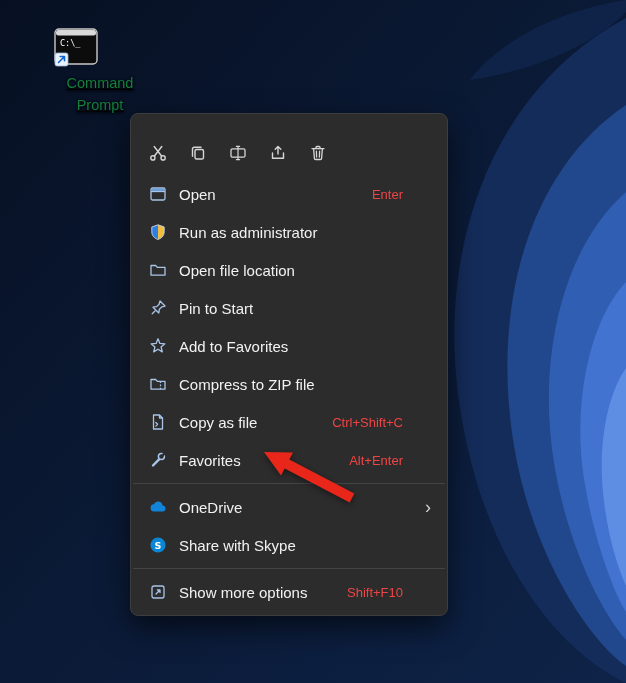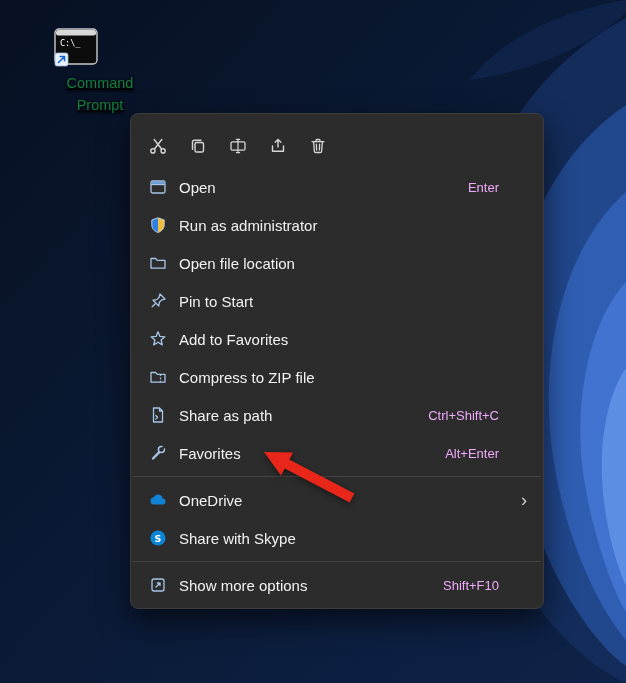--- a/index.html
+++ b/index.html
@@ -16,37 +16,37 @@
     display:flex;flex-direction:column;gap:5px;text-decoration:underline;
   }
   .cmd-glyph{display:block;}
   .icon-label{
     color:#15803d;font-size:14.5px;line-height:1.5;text-align:center;
     text-shadow:0 1px 3px rgba(0,0,0,.95),0 0 2px rgba(0,0,0,.8);
   }
 
   
   .context-menu{
-    position:absolute;left:130px;top:113px;width:414px;box-sizing:border-box;
+    position:absolute;left:130px;top:113px;width:318px;box-sizing:border-box;
     background:#2c2c2c;border:1px solid #3d3d3d;border-radius:8px;
     box-shadow:0 12px 30px rgba(0,0,0,.6);
-    padding:11px 0 4px 0;
+    padding:18px 0 4px 0;
   }
   .menu-toolbar{display:flex;align-items:center;gap:10px;padding:6px 8px 7px 12px;}
   .tool-btn{
     width:30px;height:30px;display:flex;align-items:center;justify-content:center;
     border-radius:5px;
   }
   .menu-item{
     display:flex;align-items:center;height:38px;padding:0 14px 0 13px;
     border-radius:4px;margin:0 4px;
   }
   .mi-icon{width:20px;display:flex;justify-content:center;align-items:center;margin-right:11px;flex:0 0 20px;}
   .mi-label{color:#f2f2f2;font-size:15px;flex:1;white-space:nowrap;}
-  .mi-shortcut{color:#f0abfc;font-size:13px;padding-right:26px;white-space:nowrap;text-align:right;}
+  .mi-shortcut{color:#ef4444;font-size:13px;padding-right:26px;white-space:nowrap;text-align:right;}
   .mi-chevron{color:#d0d0d0;font-size:18px;line-height:1;width:12px;text-align:right;margin-right:-2px;}
   .separator{height:1px;background:#444444;margin:4px 2px;}
 
   
   .red-arrow{position:absolute;left:256px;top:444px;z-index:5;filter:drop-shadow(0 2px 3px rgba(0,0,0,.45));}
 </style>
 </head>
 <body>
 
 <div class="stage">
@@ -189,21 +189,21 @@
     </div>
 
     <div class="menu-item">
       <span class="mi-icon">
           <svg width="18" height="18" viewBox="0 0 18 18" fill="none" stroke="#a8c5e8" stroke-width="1.3" stroke-linejoin="round">
         <path d="M4.5 2 H10.5 L13.5 5 V16 H4.5 Z"></path>
         <path d="M10.5 2 V5 H13.5"></path>
         <path d="M6.8 9.5 L8.6 11.3 L6.8 13.1" stroke-linecap="round"></path>
       </svg>
         </span>
-      <span class="mi-label">Share as path</span>
+      <span class="mi-label">Copy as file</span>
       <span class="mi-shortcut">Ctrl+Shift+C</span>
     </div>
 
     <div class="menu-item">
       <span class="mi-icon">
           <svg width="18" height="18" viewBox="0 0 18 18" fill="none" stroke="#a8c5e8" stroke-linecap="round">
         <path d="M4 14.5 L9.8 8.7" stroke-width="2.4"></path>
         <circle cx="12.4" cy="5.6" r="3" stroke-width="1.5"></circle>
         <path d="M15.8 2.2 L13.2 4.8" stroke="#2c2c2c" stroke-width="2.4"></path>
       </svg>

